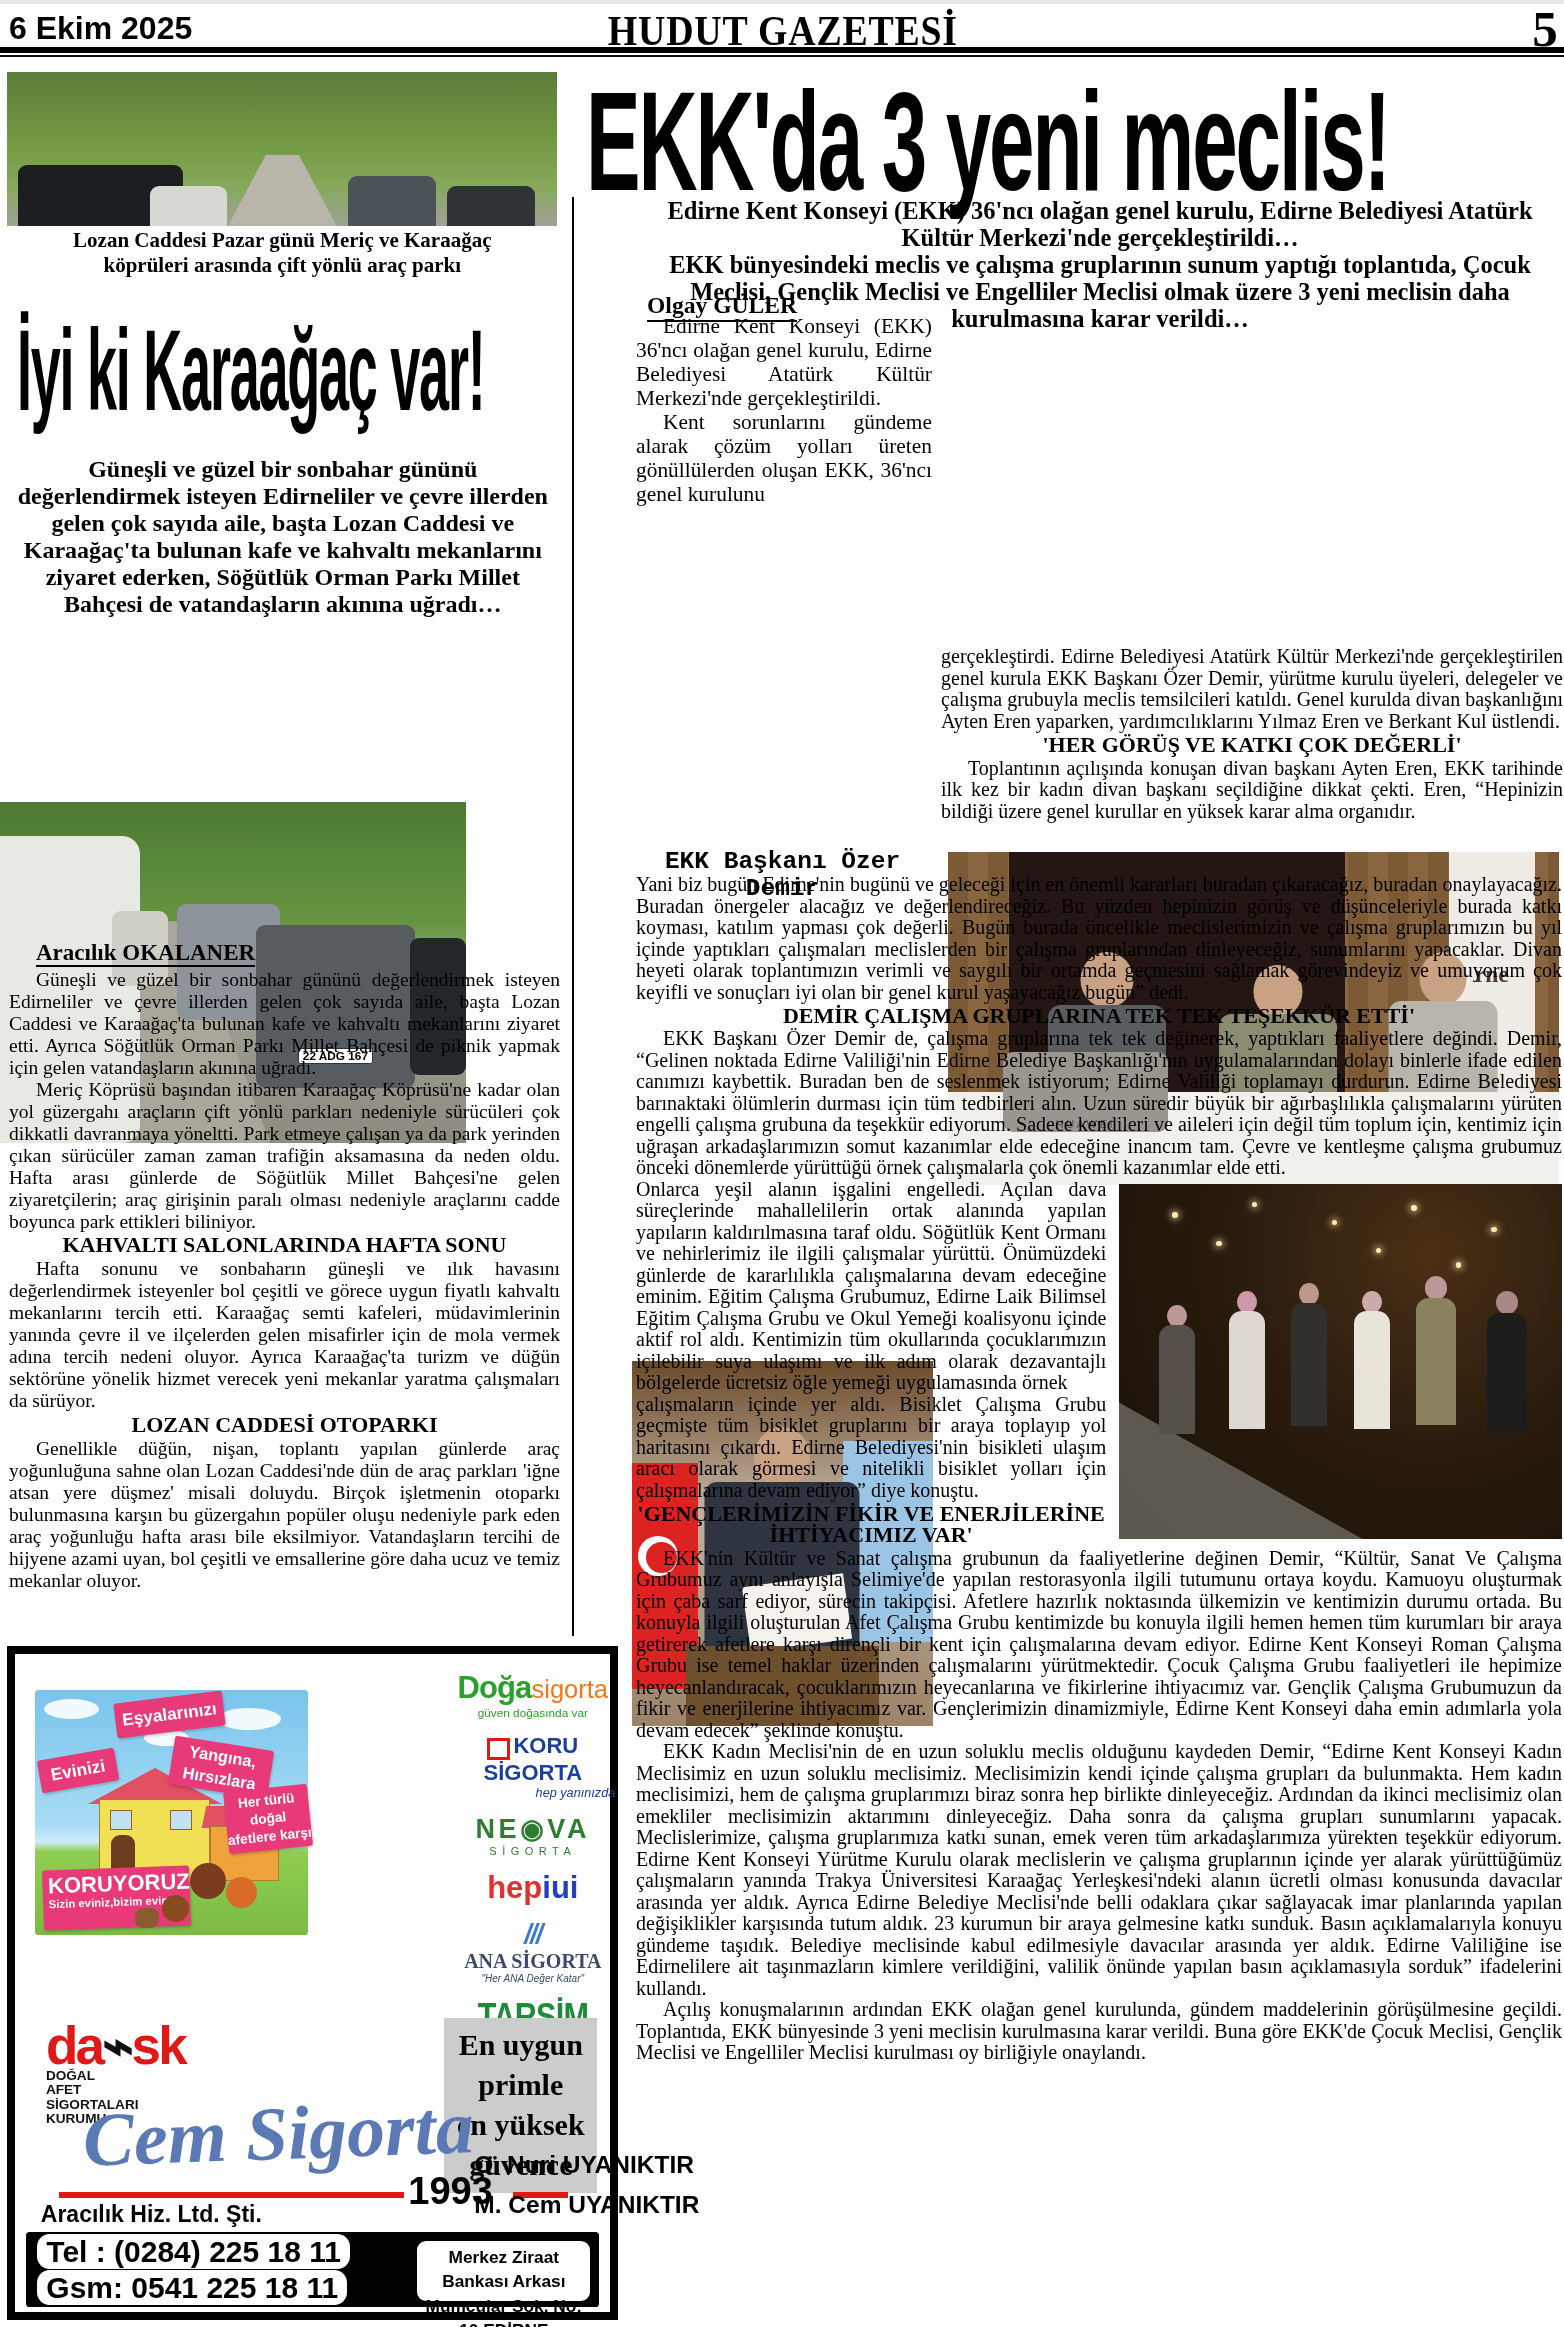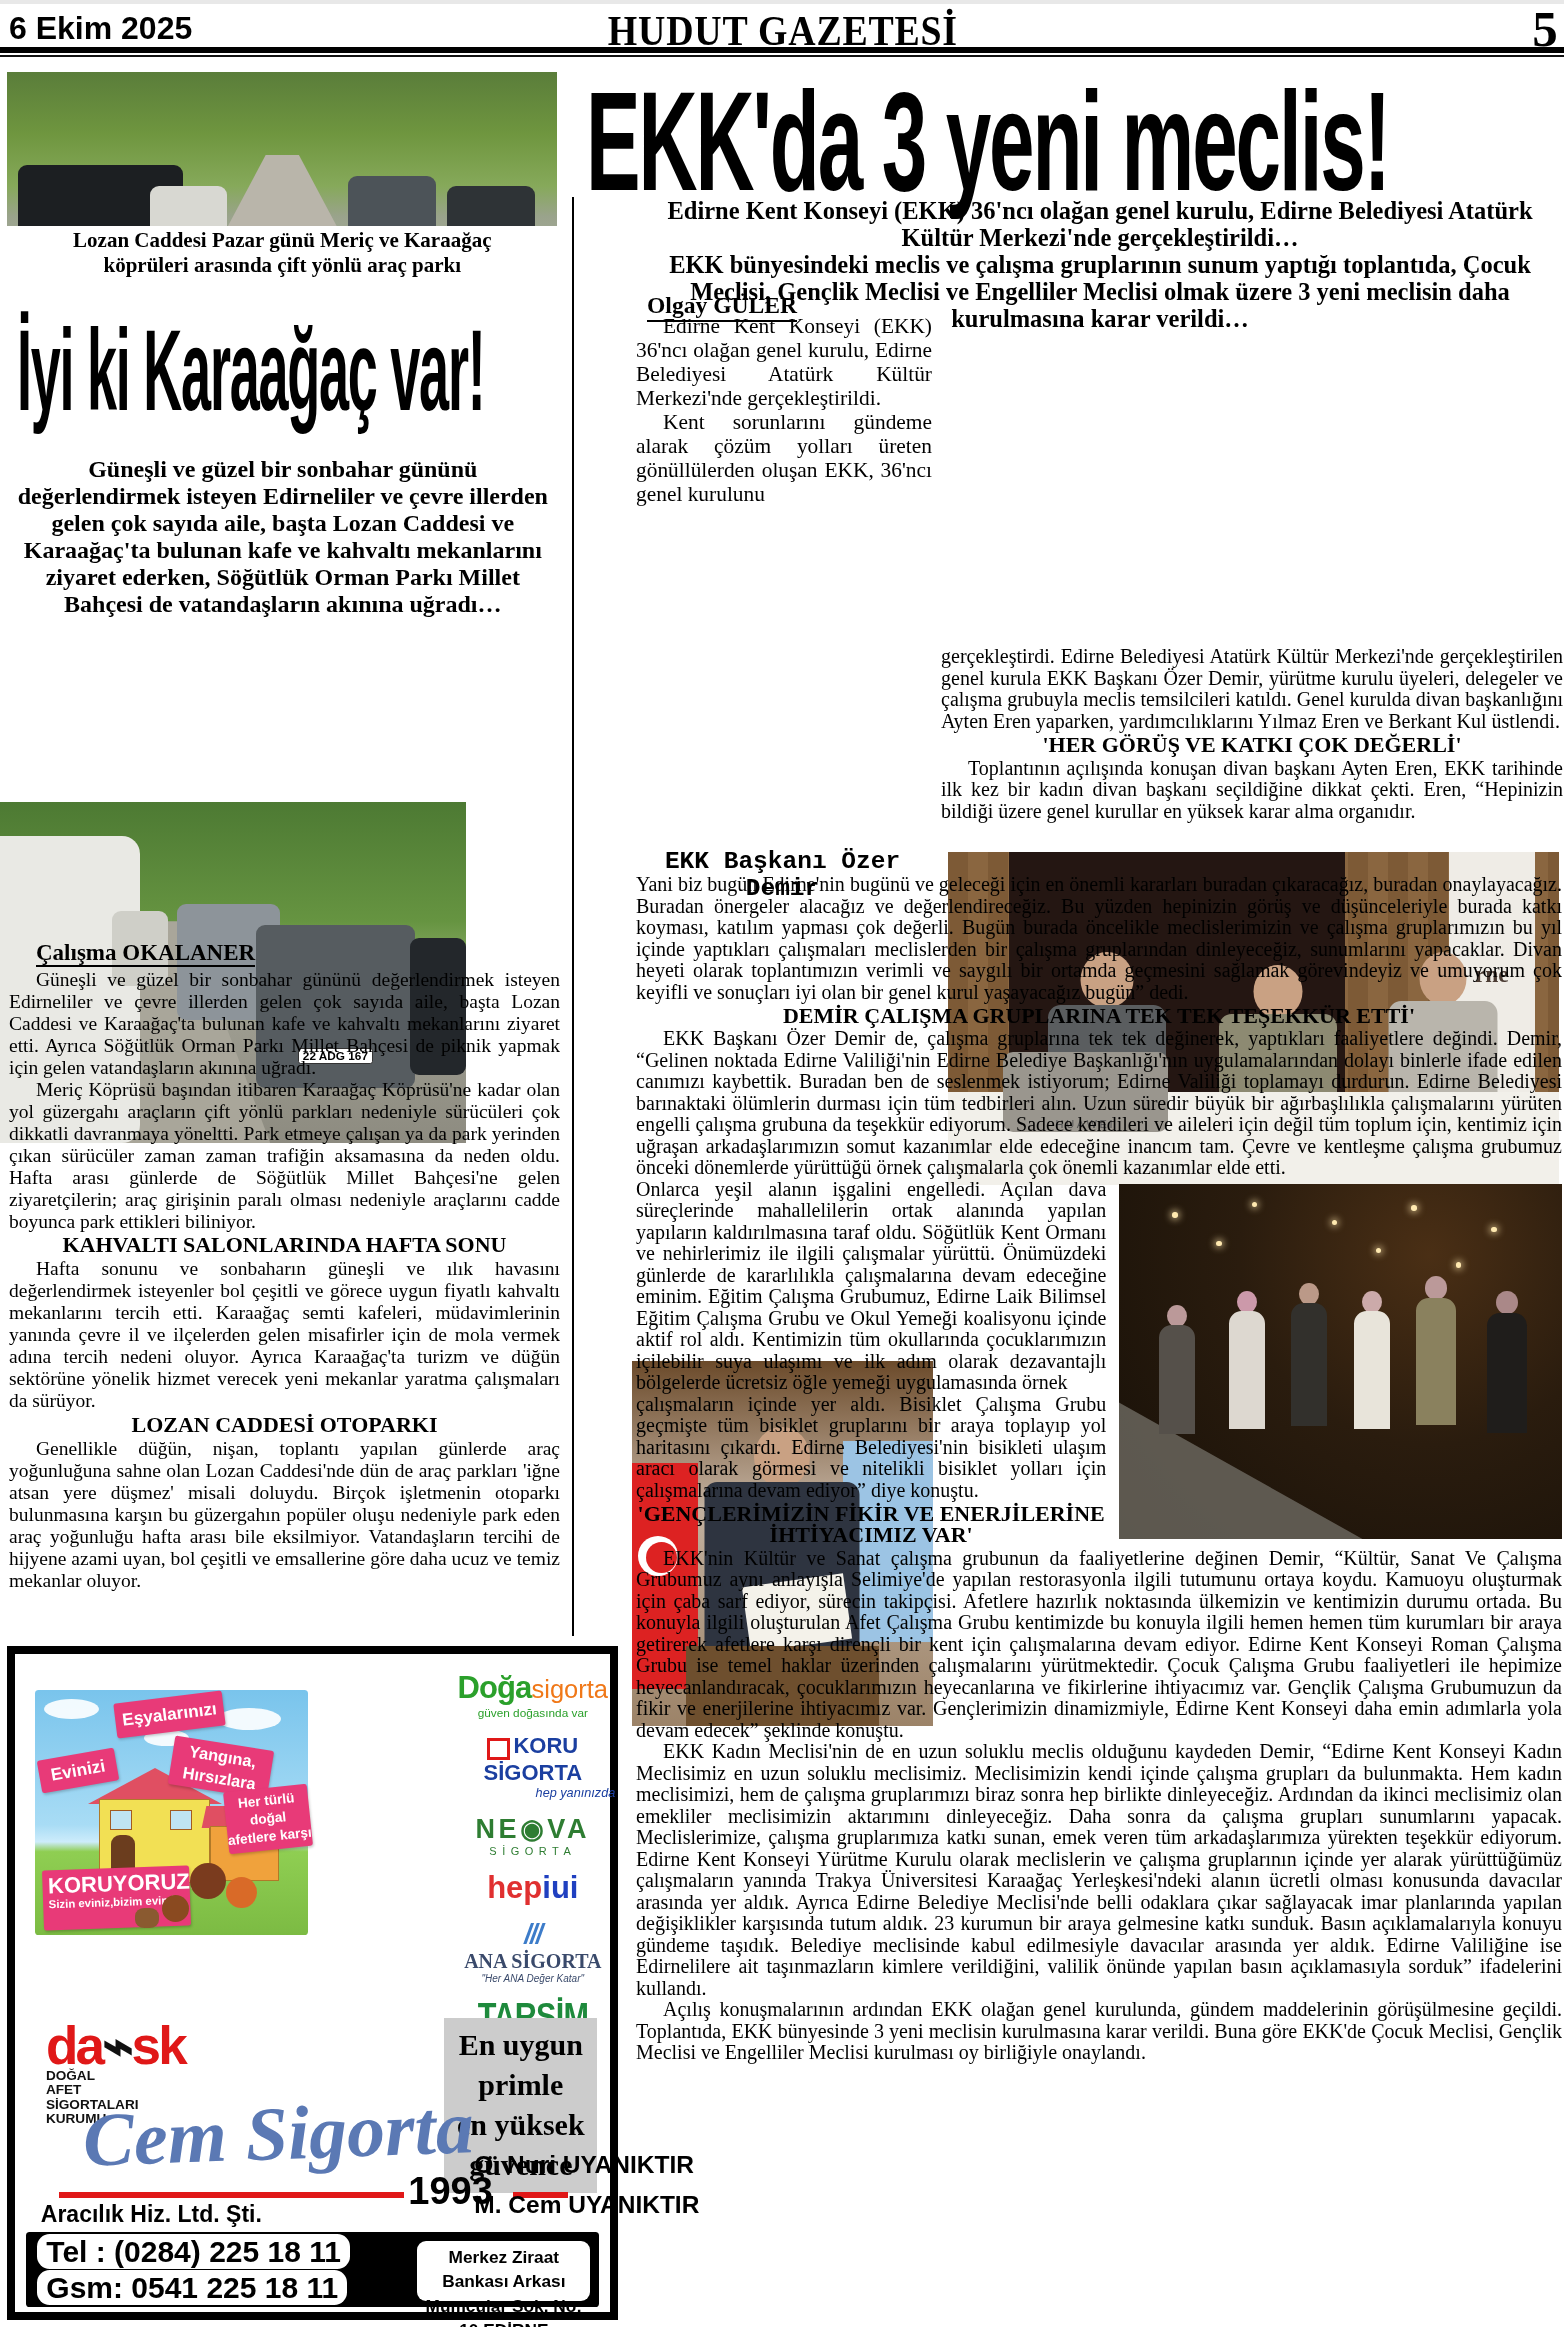--- a/index.html
+++ b/index.html
@@ -169,21 +169,21 @@
     <div class="road"></div>
     <div class="carblob" style="left:-4%;top:10%;width:34%;height:90%;background:#e9e9e4;border-radius:18px;"></div>
     <div class="carblob" style="left:24%;top:32%;width:12%;height:22%;background:#cfcfc8;"></div>
     <div class="carblob" style="left:38%;top:30%;width:22%;height:34%;background:#8d949a;"></div>
     <div class="carblob" style="left:55%;top:36%;width:34%;height:48%;background:#565c60;"></div>
     <div class="carblob" style="left:88%;top:40%;width:12%;height:40%;background:#23272b;"></div>
     <div class="plate" style="left:64%;top:72%;">22 ADG 167</div>
   </div>
 
   <div class="abs just" id="left-flow">
-    <span class="byline">Çalışma OKALANER</span>
+    <span class="byline">Aracılık OKALANER</span>
     <p class="para">Güneşli ve güzel bir sonbahar gününü değerlendirmek isteyen Edirneliler ve çevre illerden gelen çok sayıda aile, başta Lozan Caddesi ve Karaağaç'ta bulunan kafe ve kahvaltı mekanlarını ziyaret etti. Ayrıca Söğütlük Orman Parkı Millet Bahçesi de piknik yapmak için gelen vatandaşların akınına uğradı.</p>
     <p class="para">Meriç Köprüsü başından itibaren Karaağaç Köprüsü'ne kadar olan yol güzergahı  araçların çift yönlü parkları nedeniyle sürücüleri çok dikkatli davranmaya yöneltti. Park etmeye çalışan ya da park yerinden çıkan sürücüler zaman zaman trafiğin aksamasına da neden oldu. Hafta arası günlerde de Söğütlük Millet Bahçesi'ne gelen ziyaretçilerin; araç girişinin paralı olması nedeniyle araçlarını cadde boyunca park ettikleri biliniyor.</p>
     <div class="subhead">KAHVALTI SALONLARINDA HAFTA SONU</div>
     <p class="para">Hafta sonunu ve sonbaharın güneşli ve ılık havasını değerlendirmek isteyenler bol çeşitli ve görece uygun fiyatlı kahvaltı mekanlarını tercih etti. Karaağaç semti kafeleri, müdavimlerinin yanında çevre il ve ilçelerden gelen misafirler için de mola vermek adına tercih nedeni oluyor. Ayrıca Karaağaç'ta turizm ve düğün sektörüne yönelik hizmet verecek yeni mekanlar yaratma çalışmaları da sürüyor.</p>
     <div class="subhead">LOZAN CADDESİ OTOPARKI</div>
     <p class="para">Genellikle düğün, nişan, toplantı yapılan günlerde araç yoğunluğuna sahne olan Lozan Caddesi'nde dün de araç parkları 'iğne atsan yere düşmez' misali doluydu. Birçok işletmenin otoparkı bulunmasına karşın bu güzergahın popüler oluşu nedeniyle park eden araç yoğunluğu hafta arası bile eksilmiyor. Vatandaşların tercihi de hijyene azami uyan, bol çeşitli ve emsallerine göre daha ucuz ve temiz mekanlar oluyor.</p>
   </div>
 
   <div class="abs right-headline"><span>EKK'da 3 yeni meclis!</span></div>
   <div class="abs deck" id="deck1">Edirne Kent Konseyi (EKK) 36'ncı olağan genel kurulu, Edirne Belediyesi Atatürk Kültür Merkezi'nde gerçekleştirildi…</div>

